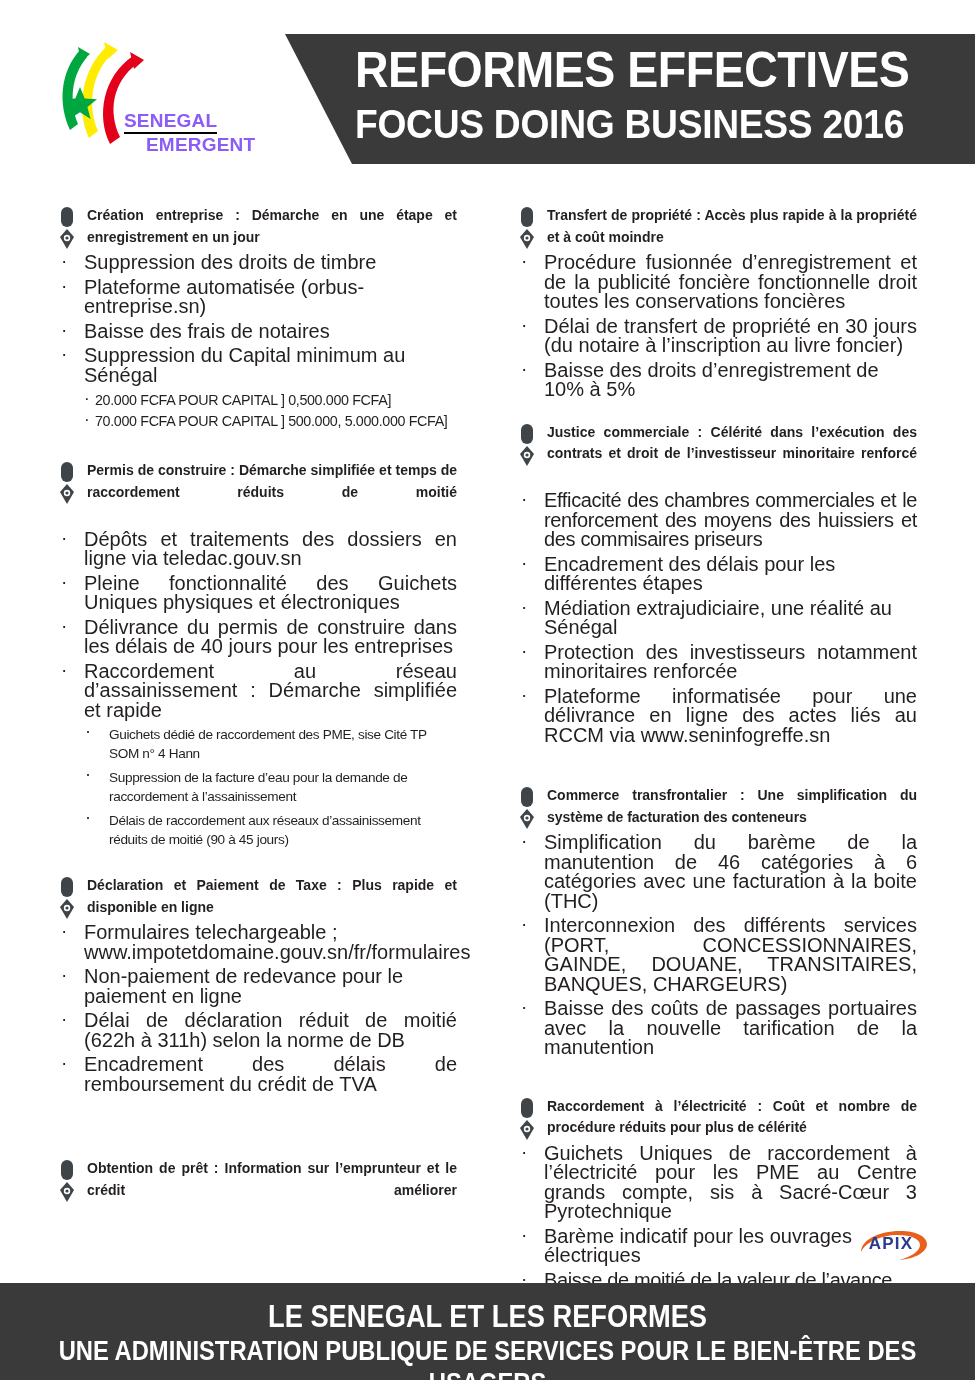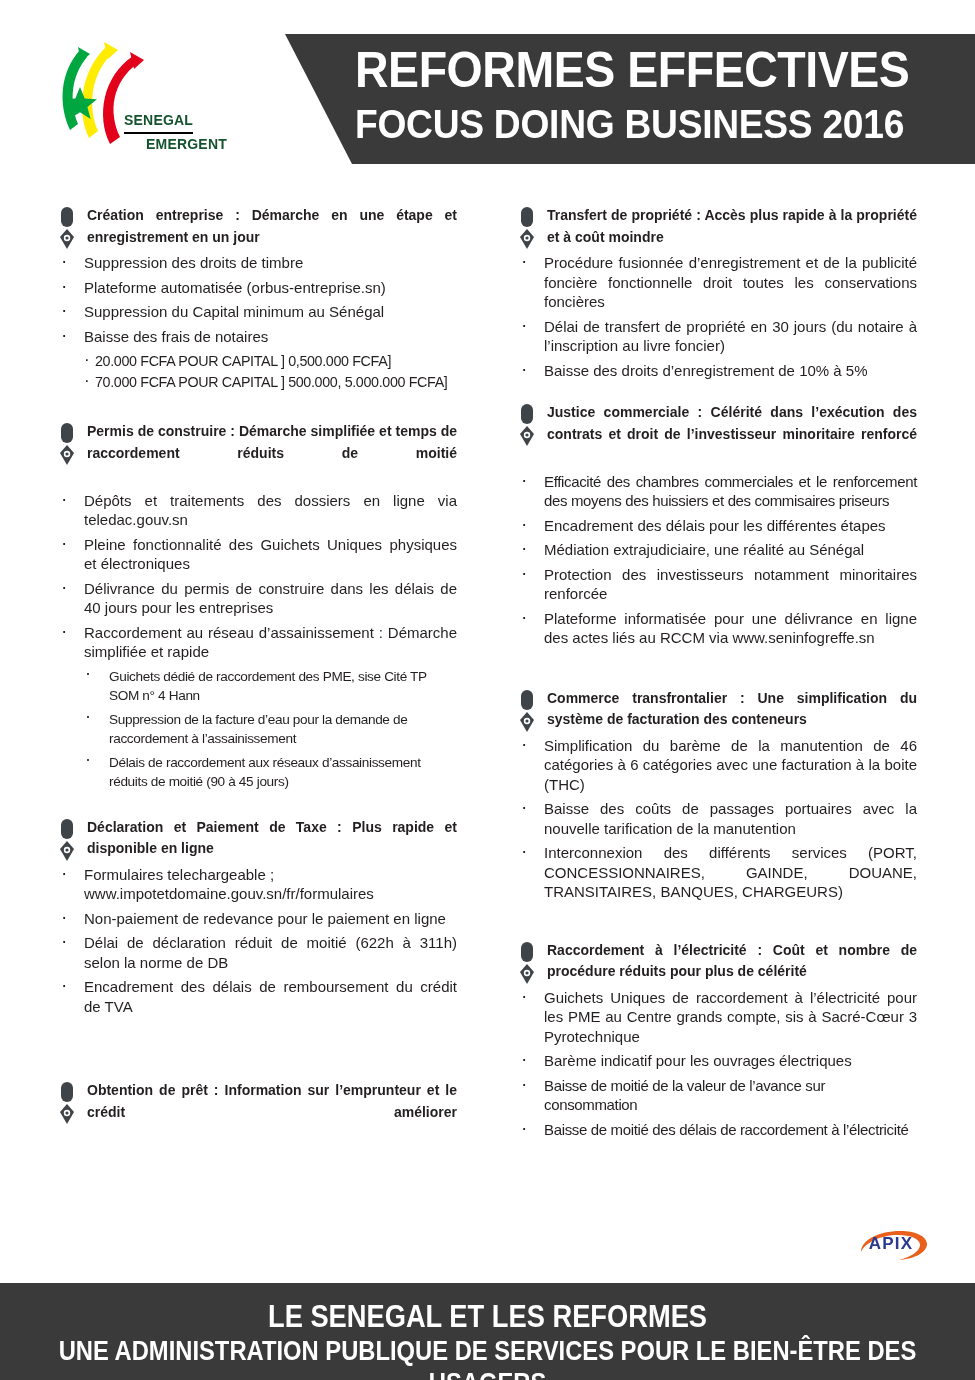--- a/index.html
+++ b/index.html
@@ -65,23 +65,23 @@
     width: 120px; height: 120px;
   }
   #logo-text {
     position: absolute;
     left: 76px; top: 78px;
     width: 160px;
   }
   .logo-line {
     font-family: "Liberation Sans", sans-serif;
     font-weight: bold;
-    font-size: 14px;
+    font-size: 19px;
     line-height: 21px;
-    color: #14532d;
+    color: #8b5cf6;
     letter-spacing: 0.2px;
   }
   #logo-line-1 {
     border-bottom: 2px solid #000;
     display: inline-block;
     padding-bottom: 1px;
   }
   #logo-line-2 { padding-left: 22px; }
 
   
@@ -127,21 +127,21 @@
 
   ul.bullets {
     list-style: none;
     margin: 5px 0 0 0;
     padding: 0;
   }
   ul.bullets > li {
     position: relative;
     padding-left: 27px;
     margin-bottom: 5px;
-    font-size: 15px;
+    font-size: 20px;
     line-height: 19.5px;
     color: #231f20;
     text-align: justify;
     text-justify: inter-word;
   }
   ul.bullets > li::before {
     content: "\00B7";
     position: absolute;
     left: 4px; top: -2px;
     font-size: 19px;
@@ -277,22 +277,22 @@
           <rect x="4" y="0" width="12" height="20" rx="6" fill="#3f4448"></rect>
           <path d="M10 22 L17 30 L10 42 L3 30 Z" fill="#3f4448"></path>
           <circle cx="10" cy="31" r="3.2" fill="#ffffff"></circle>
           <circle cx="10" cy="31" r="1.6" fill="#3f4448"></circle>
         </svg>
         <div class="sec-title">Création entreprise : Démarche en une étape et enregistrement en un jour</div>
       </div>
       <ul class="bullets">
         <li class="nojust">Suppression des droits de timbre</li>
         <li class="nojust">Plateforme automatisée (orbus-entreprise.sn)</li>
+        <li class="nojust">Baisse des frais de notaires</li>
         <li class="nojust">Suppression du Capital minimum au Sénégal</li>
-        <li class="nojust">Baisse des frais de notaires</li>
       </ul>
       <ul class="tight">
         <li class="cond">20.000 FCFA POUR CAPITAL ] 0,500.000 FCFA]</li>
         <li class="cond">70.000 FCFA POUR CAPITAL ] 500.000, 5.000.000 FCFA]</li>
       </ul>
     </div>
 
     <div class="section" style="margin-top:28px;">
       <div class="sec-head">
         <svg class="pin-icon" viewBox="0 0 20 42">
@@ -391,22 +391,22 @@
         <svg class="pin-icon" viewBox="0 0 20 42">
           <rect x="4" y="0" width="12" height="20" rx="6" fill="#3f4448"></rect>
           <path d="M10 22 L17 30 L10 42 L3 30 Z" fill="#3f4448"></path>
           <circle cx="10" cy="31" r="3.2" fill="#ffffff"></circle>
           <circle cx="10" cy="31" r="1.6" fill="#3f4448"></circle>
         </svg>
         <div class="sec-title">Commerce transfrontalier : Une simplification du système de facturation des conteneurs</div>
       </div>
       <ul class="bullets">
         <li>Simplification du barème de la manutention de 46 catégories à 6 catégories avec une facturation à la boite (THC)</li>
+        <li>Interconnexion des différents services (PORT, CONCESSIONNAIRES, GAINDE, DOUANE, TRANSITAIRES, BANQUES, CHARGEURS)</li>
         <li>Baisse des coûts  de passages portuaires avec la nouvelle tarification de la manutention</li>
-        <li>Interconnexion des différents services (PORT, CONCESSIONNAIRES, GAINDE, DOUANE, TRANSITAIRES, BANQUES, CHARGEURS)</li>
       </ul>
     </div>
 
     <div class="section" style="margin-top:38px;">
       <div class="sec-head">
         <svg class="pin-icon" viewBox="0 0 20 42">
           <rect x="4" y="0" width="12" height="20" rx="6" fill="#3f4448"></rect>
           <path d="M10 22 L17 30 L10 42 L3 30 Z" fill="#3f4448"></path>
           <circle cx="10" cy="31" r="3.2" fill="#ffffff"></circle>
           <circle cx="10" cy="31" r="1.6" fill="#3f4448"></circle>

